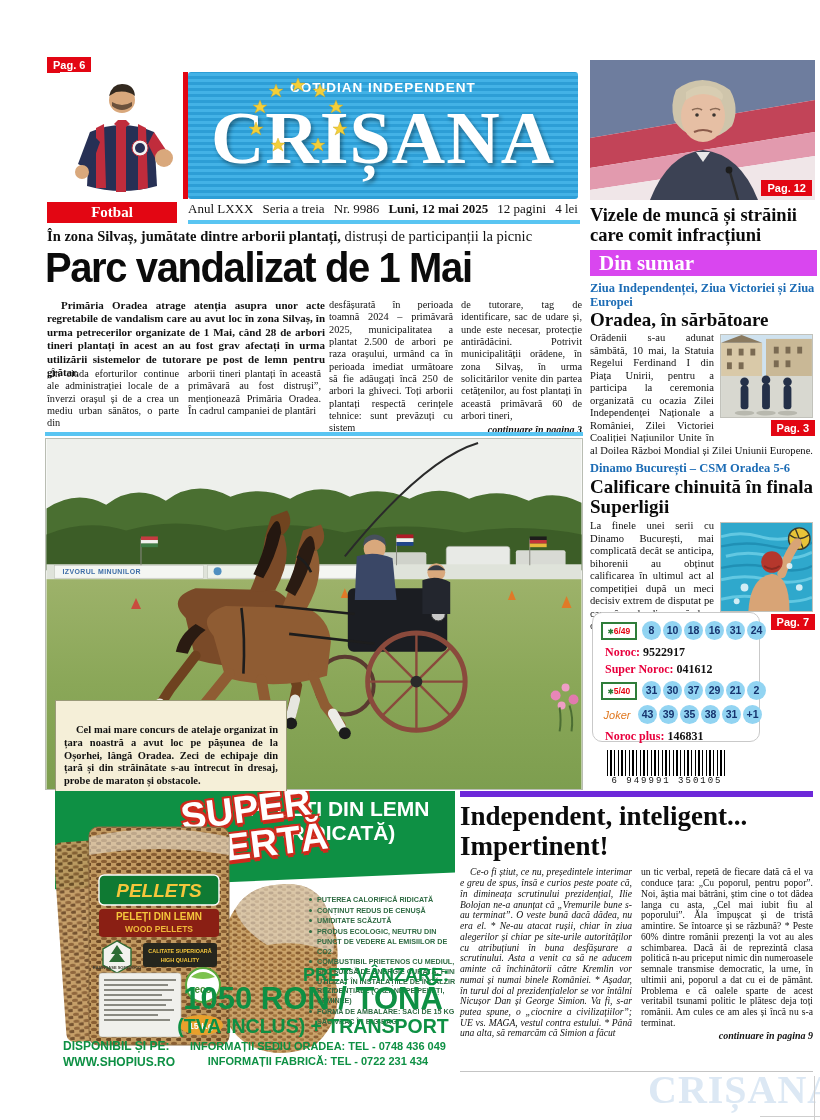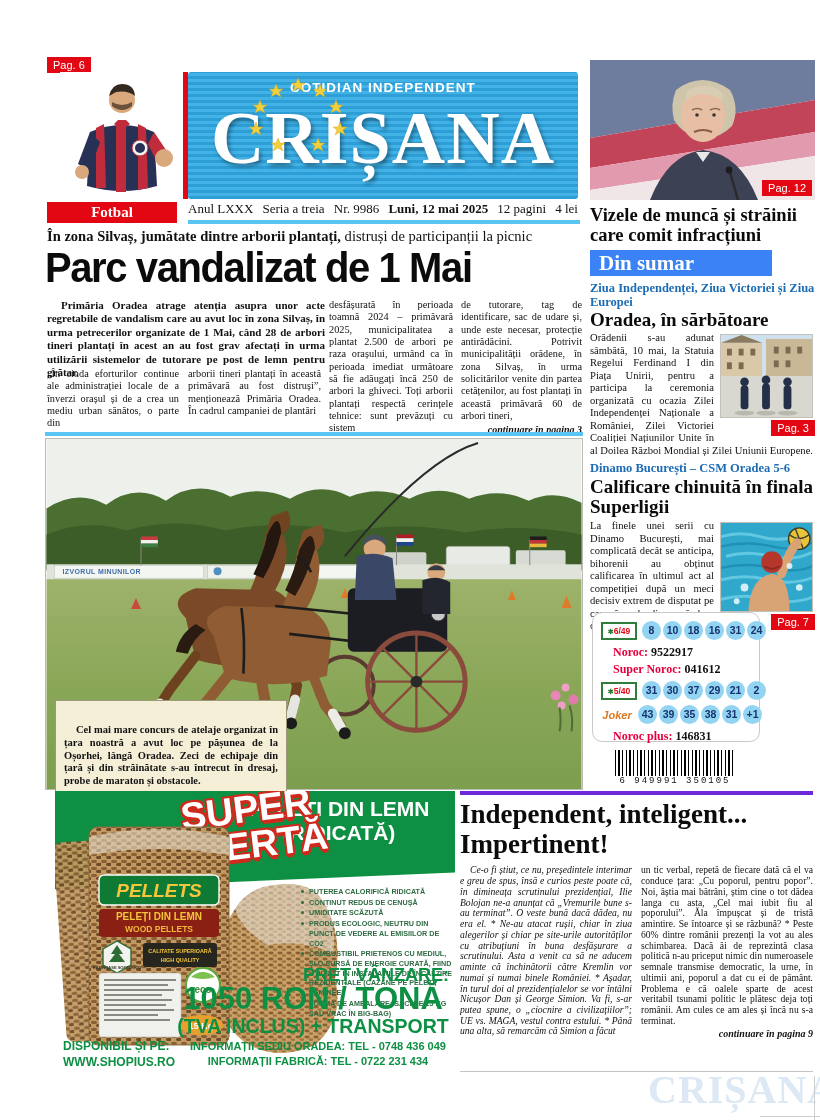--- a/index.html
+++ b/index.html
@@ -1,21 +1,21 @@
 <!DOCTYPE html>
 <html><head>
 <meta charset="utf-8">
 <style>
   html,body{margin:0;padding:0;background:#ffffff;}
   .page{position:relative;width:820px;height:1120px;background:#fff;overflow:hidden;
         font-family:"Liberation Serif",serif;color:#111;}
   .abs{position:absolute;}
   
   .badge{background:#e30613;color:#fff;font-family:"Liberation Sans",sans-serif;
-         font-weight:normal;font-size:11px;padding:1px 6px;line-height:14px;display:inline-block;}
+         font-weight:bold;font-size:11px;padding:1px 6px;line-height:14px;display:inline-block;}
   
   .red-strip{left:183px;top:72px;width:5px;height:127px;background:#e30613;}
   .mast-blue{left:188px;top:72px;width:390px;height:127px;border-radius:3px;
       background:repeating-linear-gradient(0deg,#2d9ed6 0 3px,#43b2e6 3px 6px);overflow:hidden;}
   .mast-tagline{position:absolute;left:0;top:8px;width:100%;text-align:center;color:#fff;
       font-family:"Liberation Sans",sans-serif;font-weight:bold;font-size:13.5px;letter-spacing:1px;}
   .mast-title{position:absolute;left:0;top:18px;width:100%;text-align:center;color:#fff;
       font-weight:bold;font-size:74px;letter-spacing:1px;line-height:1.3;
       text-shadow:2px 3px 4px rgba(0,0,0,.4);}
   .stars{left:248px;top:76px;width:100px;height:92px;pointer-events:none;}
@@ -44,21 +44,21 @@
   
   .main-photo{left:45px;top:438px;width:538px;height:352px;border:1px solid #b9bdb3;box-sizing:border-box;}
   .caption{left:55px;top:700px;width:214px;background:#f5efd8;border:1px solid #9a9a78;
       padding:23px 8px;font-weight:bold;font-size:10.5px;line-height:1.22;text-align:justify;text-indent:12px;}
   
   .sidecol{left:590px;top:60px;width:225px;height:745px;}
   .sidecol > div{position:absolute;}
   .side-photo1{left:0;top:0;width:225px;height:140px;}
   .pag12{right:3px;bottom:4px;position:absolute;margin-top:16px;}
   .side-head1{left:0;top:145px;width:225px;font-weight:bold;font-size:18.5px;line-height:1.1;color:#0b0b0b;}
-  .dinsumar{left:0;top:190px;width:182px;height:26px;background:#3b82f6;color:#fff;
+  .dinsumar{left:0;top:190px;width:227px;height:26px;background:#d946ef;color:#fff;
       font-weight:bold;font-size:21px;line-height:26px;padding-left:9px;box-sizing:border-box;}
   .skicker{color:#1c6cb5;font-weight:bold;font-size:12.5px;line-height:1.1;}
   .shead{font-weight:bold;font-size:19px;line-height:1.05;color:#0b0b0b;}
   .sbody{font-size:10.6px;line-height:1.18;text-align:justify;}
   .sfloat{float:right;width:95px;margin:2px 0 2px 6px;text-align:right;}
   .sfloat svg{display:block;border:1px solid #c2c2bb;box-sizing:border-box;}
   .sfloat .badge{margin-top:2px;}
   .k1{left:0;top:222px;width:225px;}
   .h1{left:0;top:250px;width:225px;}
   .b1{left:0;top:272px;width:225px;}
@@ -66,57 +66,57 @@
   .h2{left:0;top:417px;width:225px;}
   .b2{left:0;top:460px;width:225px;}
   
   .lotto{left:2px;top:552px;width:168px;height:130px;border:1px solid #c9c9c9;border-radius:10px;
       background:#fff;padding:8px 6px 4px 8px;box-sizing:border-box;}
   .lrow{display:flex;align-items:center;margin-bottom:5px;}
   .llogo{width:32px;height:14px;border:2px solid #2f7d3a;background:#fff;color:#e30613;
       font-family:"Liberation Sans",sans-serif;font-weight:bold;font-size:8.5px;line-height:14px;
       text-align:center;margin-right:3px;flex:none;}
   .llogo .leaf{color:#2f7d3a;font-size:7px;}
-  .joker{border:none;color:#e07820;font-style:italic;font-size:11px;font-weight:bold;}
+  .joker{border:none;color:#e07820;font-style:italic;font-size:11px;font-weight:normal;}
   .ball{width:19px;height:19px;border-radius:50%;background:#92d4f2;color:#16336e;
       font-family:"Liberation Sans",sans-serif;font-weight:bold;font-size:10.5px;line-height:19px;
       text-align:center;margin-left:2px;flex:none;}
-  .noroc{font-weight:bold;font-size:12px;margin:2px 12px;}
+  .noroc{font-weight:bold;font-size:12px;margin:2px 4px;}
   .noroc .nl{color:#e8003d;}
-  .barcode{left:25px;top:690px;width:120px;text-align:center;}
+  .barcode{left:17px;top:690px;width:120px;text-align:center;}
   .bars{height:26px;background:repeating-linear-gradient(90deg,#000 0 1px,#fff 1px 3px,#000 3px 5px,#fff 5px 7px,#000 7px 8px,#fff 8px 11px);}
   .bdigits{font-family:"Liberation Mono",monospace;font-size:9px;letter-spacing:2px;}
   
   .ad{left:55px;top:791px;width:400px;height:281px;background:#fff;overflow:hidden;}
   .ad .green{position:absolute;inset:0;background:#0e9044;
       clip-path:polygon(0 0,100% 0,100% 29%,0 35%);}
   .ad-title{position:absolute;left:172px;top:6px;width:224px;text-align:center;color:#fff;
       font-family:"Liberation Sans",sans-serif;font-weight:bold;font-size:21px;line-height:1.15;}
   .burst{position:absolute;left:78px;top:0px;width:230px;text-align:center;
       font-family:"Liberation Sans",sans-serif;font-weight:bold;font-size:38px;line-height:.95;
       color:#fff;transform:rotate(-7deg);
       text-shadow:-2px -2px 0 #cf2a1d,2px -2px 0 #cf2a1d,-2px 2px 0 #cf2a1d,2px 2px 0 #cf2a1d,0 4px 0 #cf2a1d;}
-  .bullets{position:absolute;left:242px;top:92px;width:154px;margin:4px;padding:0;list-style:none;
+  .bullets{position:absolute;left:242px;top:92px;width:154px;margin:12px;padding:0;list-style:none;
       font-family:"Liberation Sans",sans-serif;font-weight:bold;font-size:7.2px;line-height:1.35;color:#2f6b43;}
   .bullets li{position:relative;padding-left:8px;margin-bottom:1px;}
   .bullets li::before{content:"";position:absolute;left:0;top:3px;width:3px;height:3px;border-radius:50%;background:#2f6b43;}
   .price-label{position:absolute;left:180px;top:174px;width:214px;text-align:right;color:#0e9044;
       font-family:"Liberation Sans",sans-serif;font-weight:bold;font-size:18px;}
   .price{position:absolute;left:118px;top:192px;width:280px;text-align:center;color:#0e9044;
       font-family:"Liberation Sans",sans-serif;font-weight:bold;font-size:31px;line-height:1;}
   .price-sub{position:absolute;left:118px;top:224px;width:280px;text-align:center;color:#0e9044;
       font-family:"Liberation Sans",sans-serif;font-weight:bold;font-size:19.5px;}
   .ad-info{position:absolute;left:128px;top:248px;width:270px;text-align:center;color:#0e9044;
       font-family:"Liberation Sans",sans-serif;font-weight:bold;font-size:11px;line-height:1.35;}
   .avail{position:absolute;left:8px;top:248px;width:135px;color:#0e9044;
       font-family:"Liberation Sans",sans-serif;font-weight:bold;font-size:12px;line-height:1.3;}
   .bag-svg{position:absolute;left:-4px;top:26px;}
   .pile-svg{position:absolute;left:150px;top:88px;}
   
-  .editorial{left:460px;top:791px;width:353px;border-top:4px solid #6d28d9;border-bottom:1px solid #c4c4c4;
+  .editorial{left:460px;top:791px;width:353px;border-top:6px solid #6d28d9;border-bottom:1px solid #c4c4c4;
       padding:4px 0 2px 0;box-sizing:border-box;height:281px;}
   .ed-head{font-weight:bold;font-size:27px;line-height:1.12;color:#0b0b0b;margin-bottom:6px;}
   .ed-cols{display:flex;gap:9px;}
   .ed-col{width:172px;font-size:9.6px;line-height:1.12;text-align:justify;}
   .ed-col:first-child{text-indent:10px;font-style:italic;}
   .watermark{left:648px;top:1066px;font-weight:bold;font-size:40px;letter-spacing:1px;color:#dce8f4;}
   .edge-v{left:814px;top:1076px;width:1px;height:44px;background:#cfcfcf;}
   .edge-h{left:760px;top:1116px;width:60px;height:1px;background:#cfcfcf;}
 </style>
 </head>

